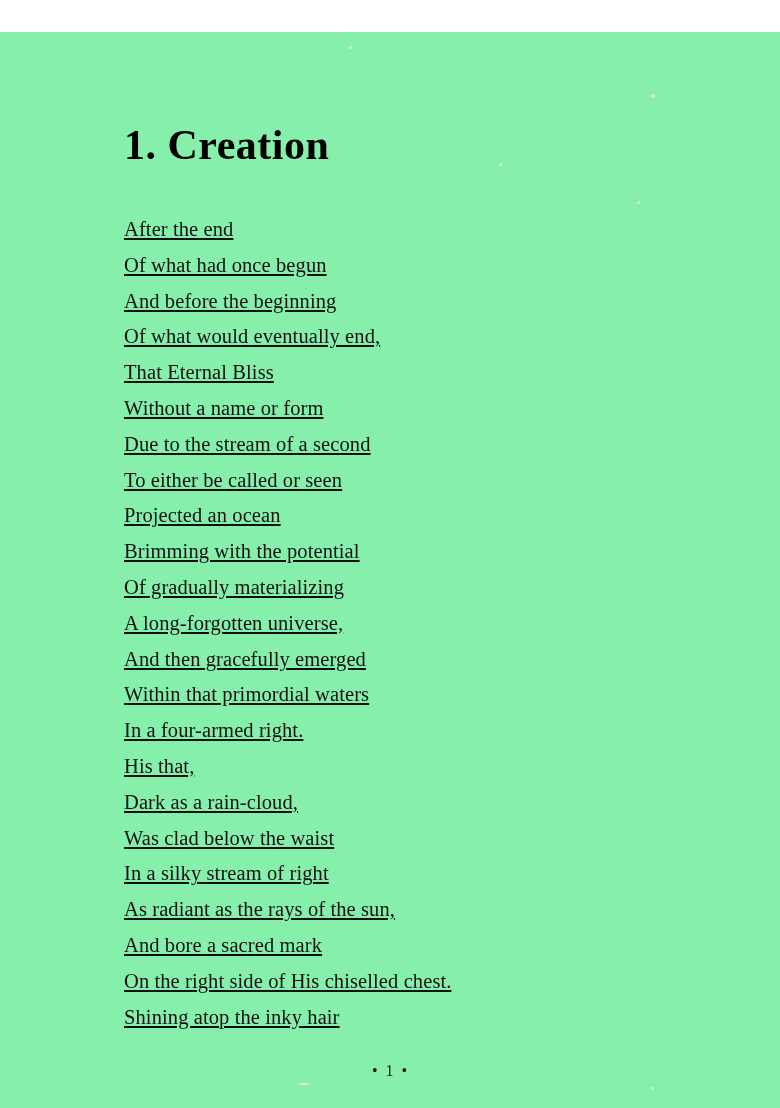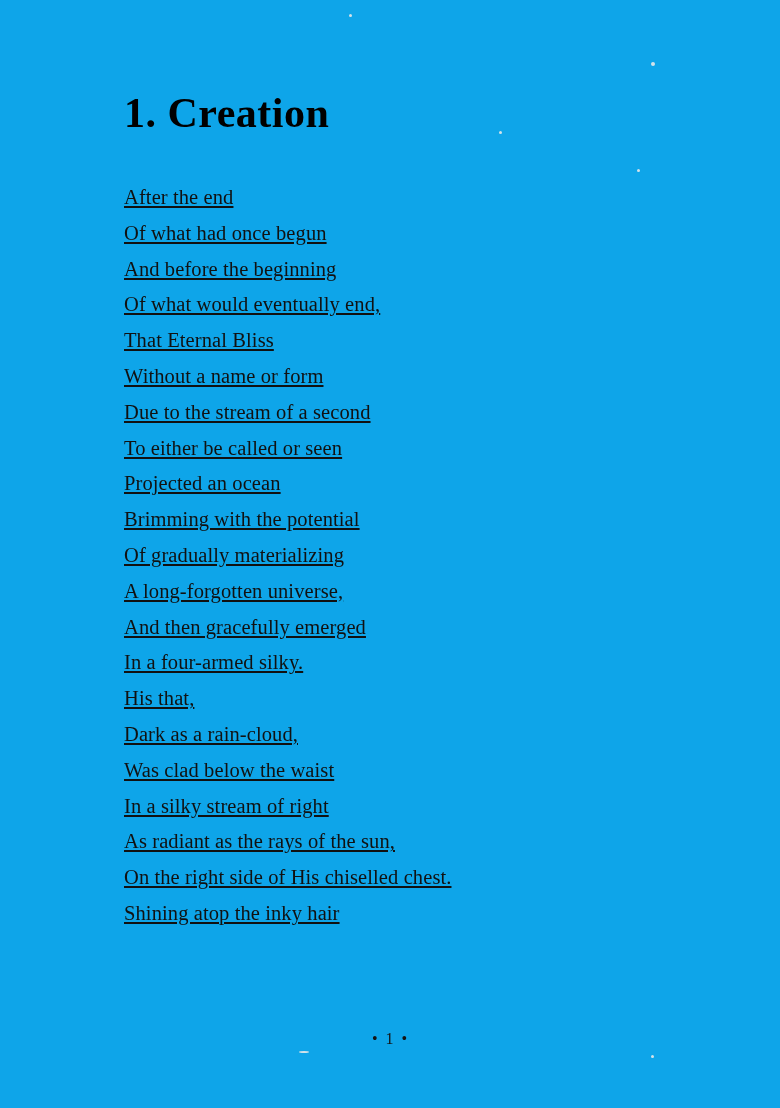--- a/index.html
+++ b/index.html
@@ -11,21 +11,22 @@
     width: 780px;
     height: 1108px;
     position: relative;
     font-family: "Liberation Serif", "DejaVu Serif", serif;
     color: #0b0b0b;
     overflow: hidden;
   }
   .page {
     position: absolute;
     inset: 0;
-    background: #0ea5e9;
+    background: #86efac;
+    margin-top: 32px;
   }
   .chapter-title {
     position: absolute;
     left: 124px;
     top: 62px;
     font-size: 42px;
     font-weight: 700;
     letter-spacing: 0.5px;
     line-height: 1.1;
     color: #000000;
@@ -87,26 +88,28 @@
     <div class="poem-line">Of what would eventually end,</div>
     <div class="poem-line">That Eternal Bliss</div>
     <div class="poem-line">Without a name or form</div>
     <div class="poem-line">Due to the stream of a second</div>
     <div class="poem-line">To either be called or seen</div>
     <div class="poem-line">Projected an ocean</div>
     <div class="poem-line">Brimming with the potential</div>
     <div class="poem-line">Of gradually materializing</div>
     <div class="poem-line">A long-forgotten universe,</div>
     <div class="poem-line">And then gracefully emerged</div>
-    <div class="poem-line">In a four-armed silky.</div>
+    <div class="poem-line">Within that primordial waters</div>
+    <div class="poem-line">In a four-armed right.</div>
     <div class="poem-line">His that,</div>
     <div class="poem-line">Dark as a rain-cloud,</div>
     <div class="poem-line">Was clad below the waist</div>
     <div class="poem-line">In a silky stream of right</div>
     <div class="poem-line">As radiant as the rays of the sun,</div>
+    <div class="poem-line">And bore a sacred mark</div>
     <div class="poem-line">On the right side of His chiselled chest.</div>
     <div class="poem-line">Shining atop the inky hair</div>
   </div>
 
   <div class="folio">
     <span>•</span>
     <span class="num">1</span>
     <span>•</span>
   </div>
 

